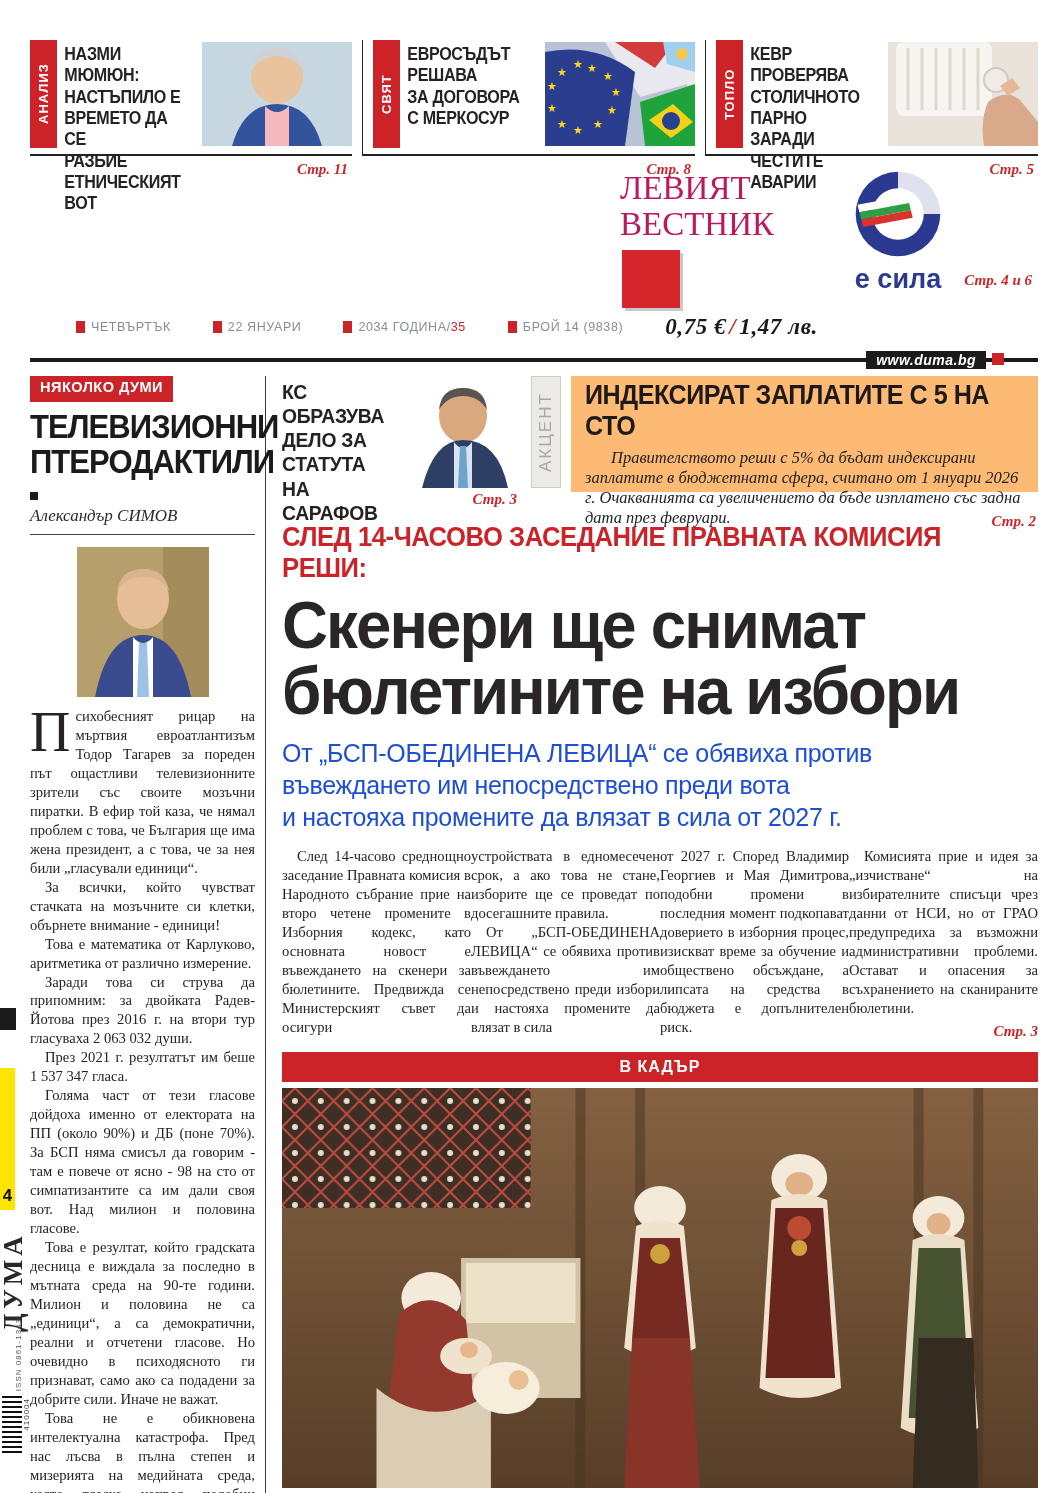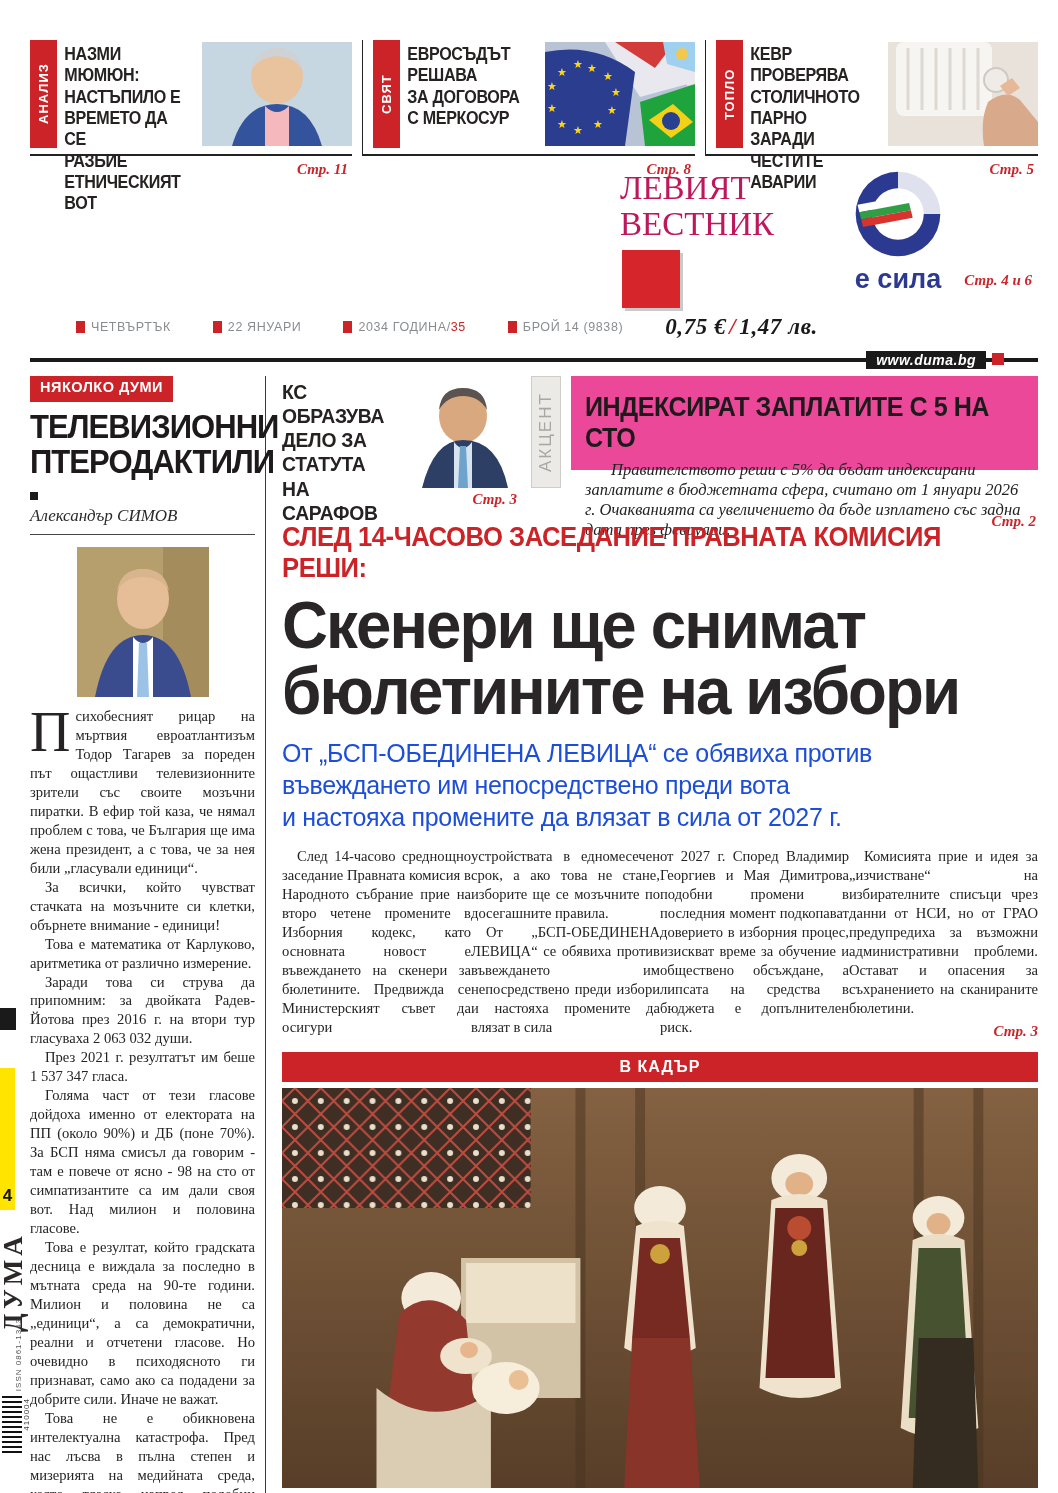--- a/index.html
+++ b/index.html
@@ -95,21 +95,21 @@
   .ks-block { width:235px; flex:none; display:flex; position:relative; }
   .ks-title { font-weight:bold; font-size:21px; line-height:1.15; letter-spacing:-.3px;
               transform:scaleX(.92); transform-origin:left top; width:128px; padding-top:4px; }
   .ks-photo { width:106px; height:112px; flex:none; }
   .ks-photo svg { width:100%; height:100%; display:block; }
   .ks-page { position:absolute; right:0; bottom:0; }
   .akcent-label { width:30px; flex:none; margin:0 10px 0 14px; background:#eceae6; border:1px solid #cfcdc8;
                   writing-mode:vertical-rl; transform:rotate(180deg); display:flex; align-items:center;
                   justify-content:center; color:#a9a7a2; font-size:17px; letter-spacing:2px; height:112px; }
   .akcent-block { flex:1; position:relative; }
-  .akcent-box { background:#ec4899; padding:16px 14px 10px; height:94px; }
+  .akcent-box { background:#fdba74; padding:4px 14px 10px; height:116px; }
   .akcent-title { font-weight:bold; font-size:27px; letter-spacing:-.5px; transform:scaleX(.93);
                   transform-origin:left top; color:#1e1a1b; }
   .akcent-text { font-family:"Liberation Serif", serif; font-style:italic; font-size:16.5px; line-height:1.22;
                  margin-top:6px; text-indent:26px; color:#222; }
   .akcent-page { position:absolute; right:2px; bottom:-22px; }
 
   .kicker { color:#cc2328; font-weight:bold; font-size:27px; letter-spacing:-.5px; margin-top:14px;
             transform:scaleX(.95); transform-origin:left top; }
   .headline { font-weight:bold; font-size:67px; line-height:.98; letter-spacing:-2px; color:#2a2627;
               margin-top:8px; transform:scaleX(.95); transform-origin:left top; }
@@ -350,21 +350,21 @@
 бюлетините на избори</div>
       <div class="subhead preline">От „БСП-ОБЕДИНЕНА ЛЕВИЦА“ се обявиха против
 въвеждането им непосредствено преди вота
 и настояха промените да влязат в сила от 2027 г.</div>
 
       <div class="story-cols">
         <div class="story-col">
           <p>След 14-часово среднощно заседание Правната комисия в Народното събрание прие на второ четене промените в Изборния кодекс, като основната новост е въвеждането на скенери за бюлетините. Предвижда се Министерският съвет да осигури</p>
         </div>
         <div class="story-col">
-          <p class="np">устройствата в едномесечен срок, а ако това не стане, изборите ще се мозъчните по досегашните правила.</p>
+          <p class="np">устройствата в едномесечен срок, а ако това не стане, изборите ще се проведат по досегашните правила.</p>
           <p>От „БСП-ОБЕДИНЕНА ЛЕВИЦА“ се обявиха против въвеждането им непосредствено преди избори и настояха промените да влязат в сила</p>
         </div>
         <div class="story-col">
           <p class="np">от 2027 г. Според Владимир Георгиев и Мая Димитрова подобни промени в последния момент подкопават доверието в изборния процес, изискват време за обучение и обществено обсъждане, а липсата на средства в бюджета е допълнителен риск.</p>
         </div>
         <div class="story-col">
           <p>Комисията прие и идея за „изчистване“ на избирателните списъци чрез данни от НСИ, но от ГРАО предупредиха за възможни административни проблеми. Остават и опасения за съхранението на сканираните бюлетини.</p>
           <div class="story-page page-ref">Стр. 3</div>
         </div>
       </div>

